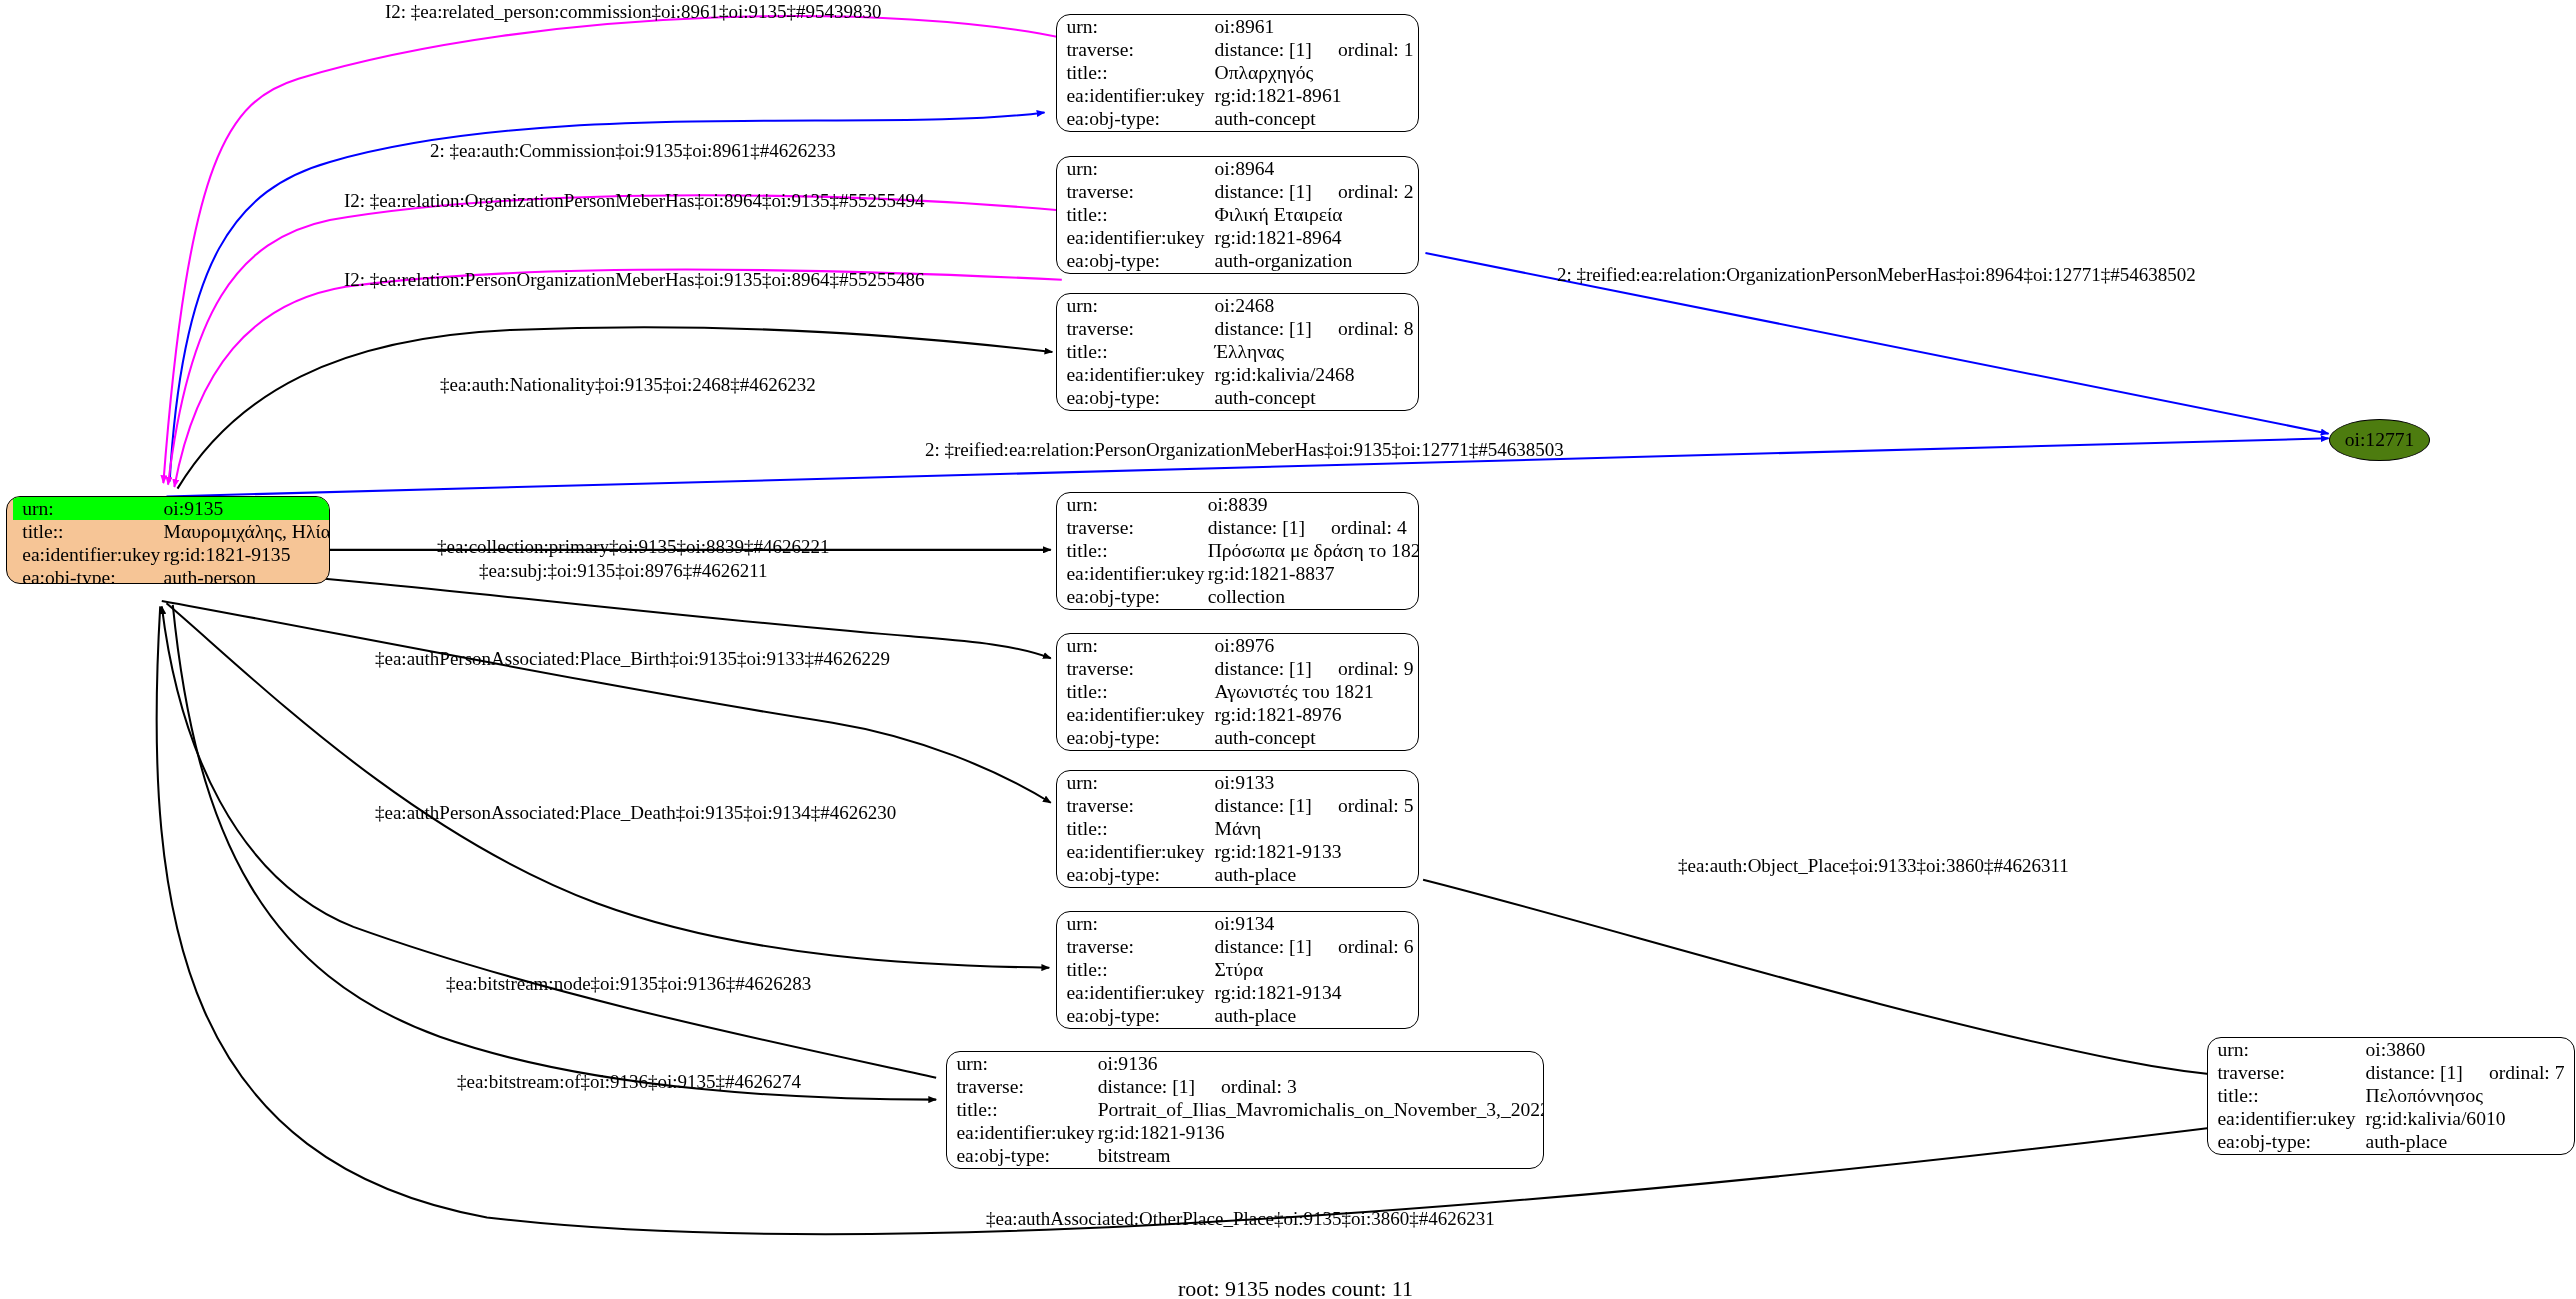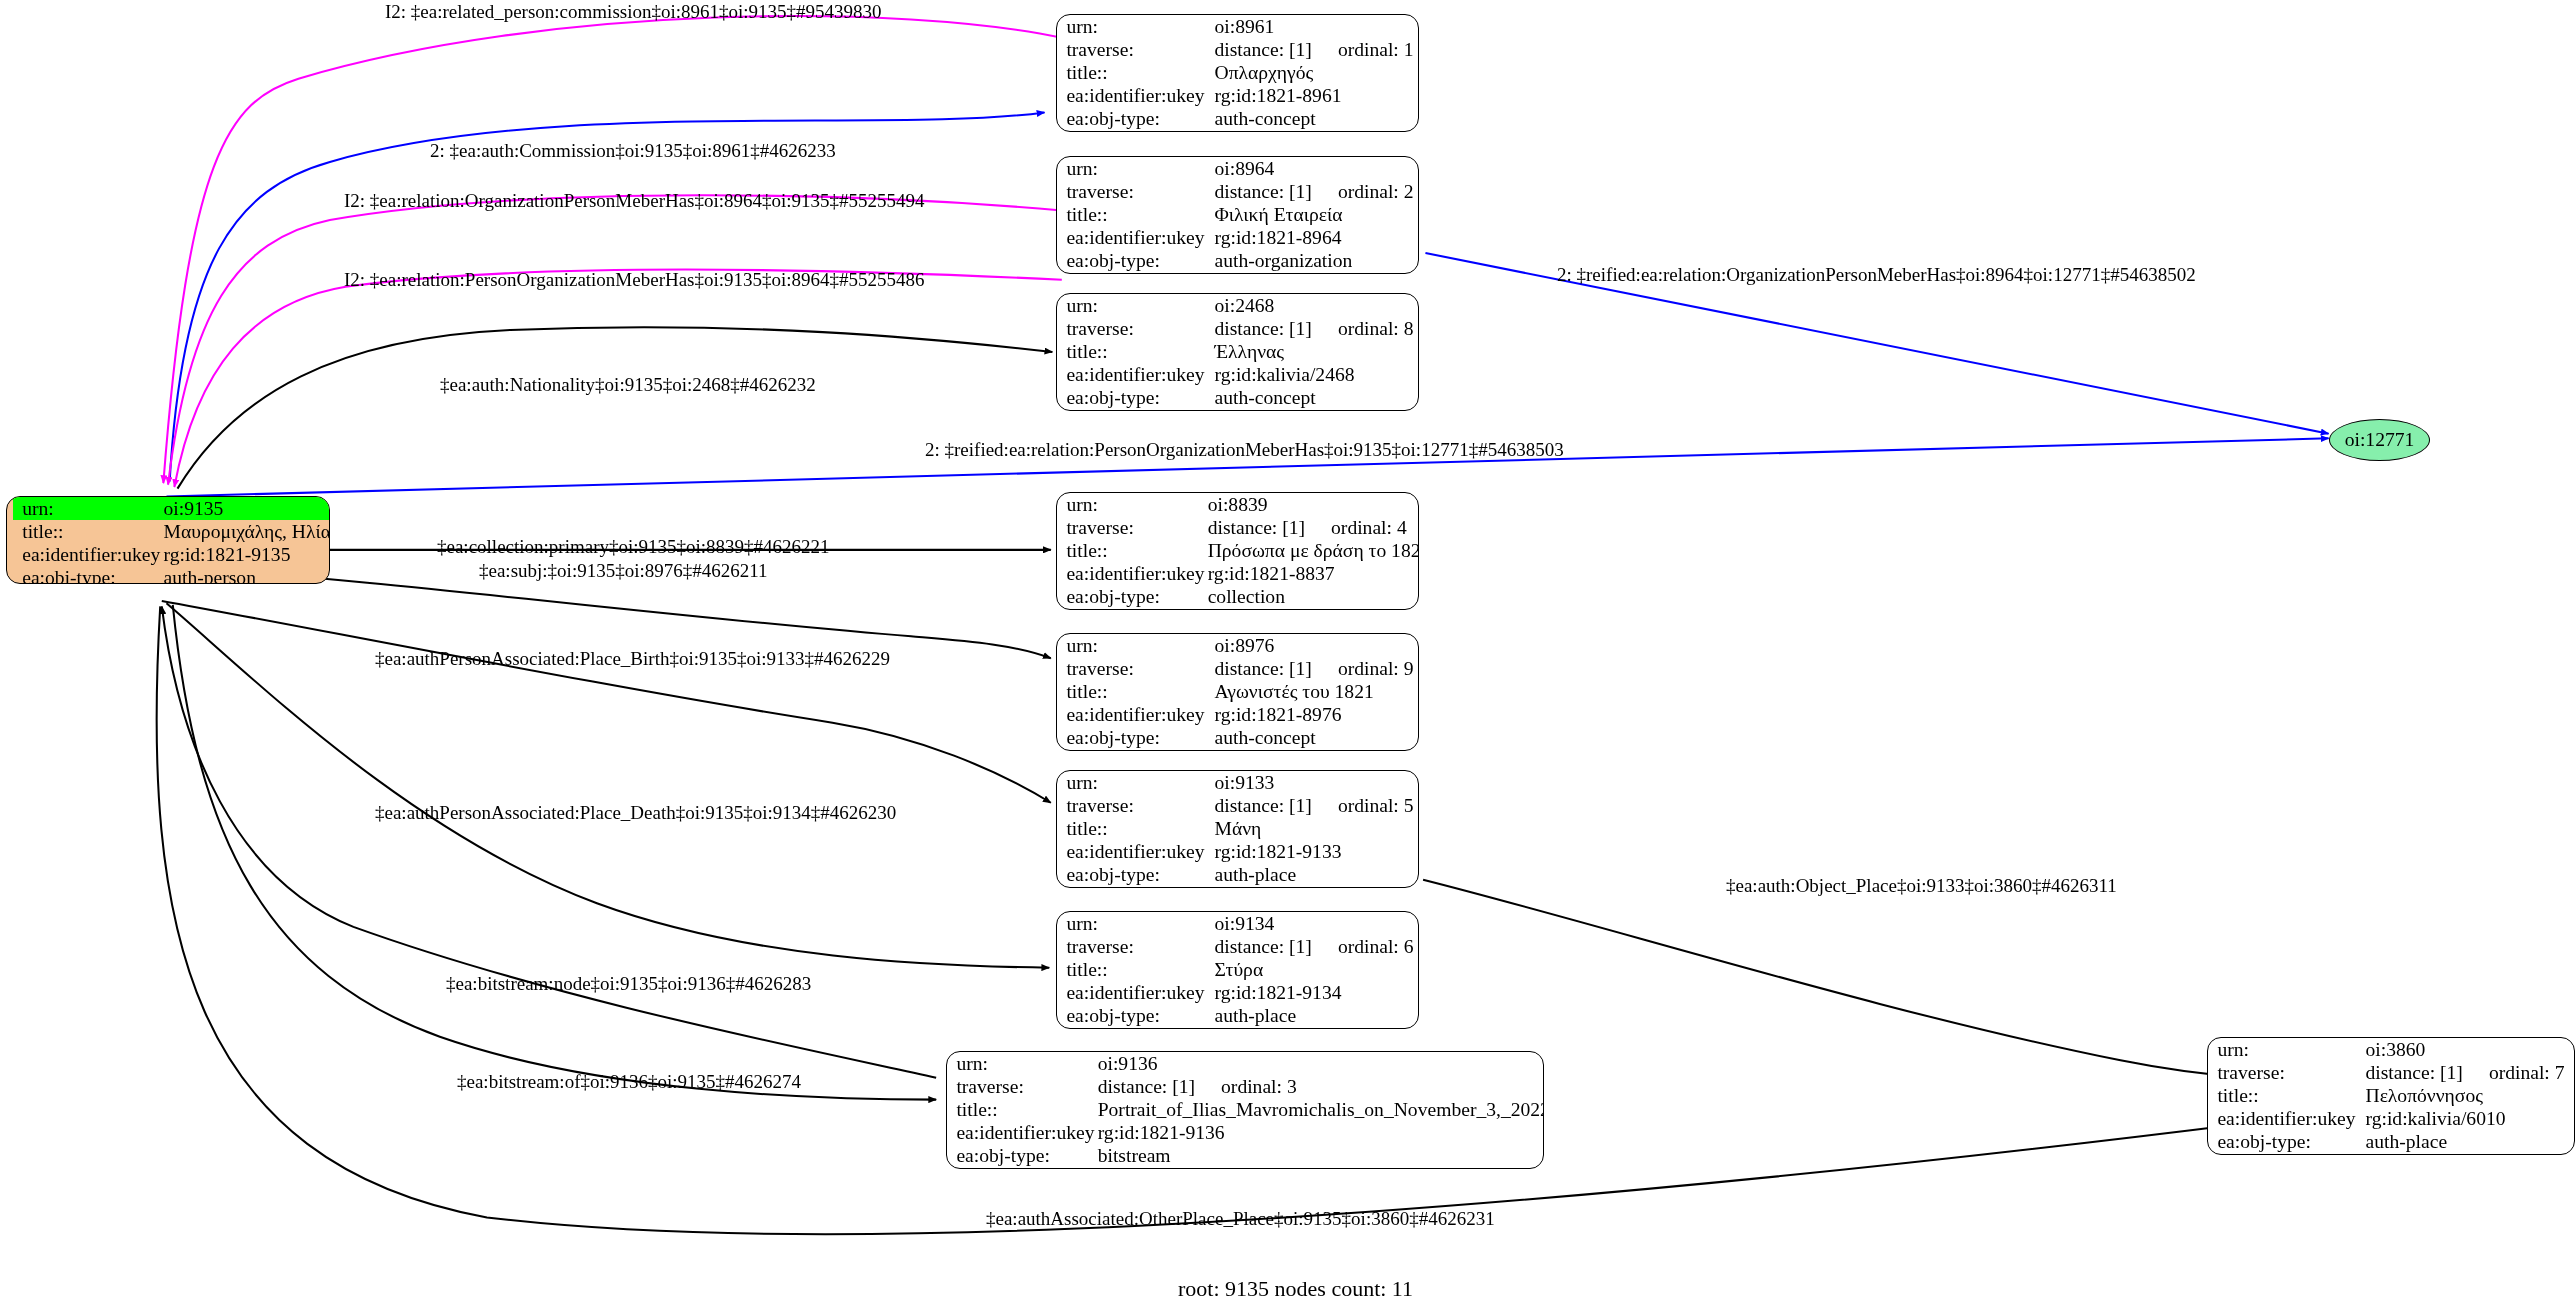--- a/index.html
+++ b/index.html
@@ -19,21 +19,21 @@
   .v .ord{display:inline-block;padding-left:26px;}
 
   
   .node.root{background:#f6c596;border-color:#000;}
   .node.root .k,.node.root .v{font-size:19.6px;}
   .node.root .row.hl .k,.node.root .row.hl .v{background:#00ff00;}
   .node.root .rows{width:calc(100% - 11px);margin:0 5.5px;}
 
   
   .ellipse-node{position:absolute;border:1.6px solid #000;border-radius:50%/50%;
-       background:#86efac;display:flex;align-items:center;justify-content:center;
+       background:#4d7c0f;display:flex;align-items:center;justify-content:center;
        font-size:19.6px;color:#000;box-sizing:border-box;}
 
   
   .elabel{position:absolute;font-size:19px;color:#000;white-space:nowrap;
           line-height:1;}
   .caption{position:absolute;font-size:22px;color:#000;white-space:nowrap;}
 </style>
 </head>
 <body>
 
@@ -332,21 +332,21 @@
       <div class="elabel" style="left: 430px; top: 141px;">2: ‡ea:auth:Commission‡oi:9135‡oi:8961‡#4626233</div>
       <div class="elabel" style="left: 344px; top: 191px;">I2: ‡ea:relation:OrganizationPersonMeberHas‡oi:8964‡oi:9135‡#55255494</div>
       <div class="elabel" style="left: 344px; top: 270px;">I2: ‡ea:relation:PersonOrganizationMeberHas‡oi:9135‡oi:8964‡#55255486</div>
       <div class="elabel" style="left: 440px; top: 336px; margin-top: 39px;">‡ea:auth:Nationality‡oi:9135‡oi:2468‡#4626232</div>
       <div class="elabel" style="left: 1557px; top: 265px;">2: ‡reified:ea:relation:OrganizationPersonMeberHas‡oi:8964‡oi:12771‡#54638502</div>
       <div class="elabel" style="left: 925px; top: 440px;">2: ‡reified:ea:relation:PersonOrganizationMeberHas‡oi:9135‡oi:12771‡#54638503</div>
       <div class="elabel" style="left: 437px; top: 537px;">‡ea:collection:primary‡oi:9135‡oi:8839‡#4626221</div>
       <div class="elabel" style="left: 479px; top: 561px;">‡ea:subj:‡oi:9135‡oi:8976‡#4626211</div>
       <div class="elabel" style="left: 375px; top: 649px;">‡ea:authPersonAssociated:Place_Birth‡oi:9135‡oi:9133‡#4626229</div>
       <div class="elabel" style="left: 375px; top: 803px;">‡ea:authPersonAssociated:Place_Death‡oi:9135‡oi:9134‡#4626230</div>
-      <div class="elabel" style="left: 1678px; top: 876px; margin-left: 48px;">‡ea:auth:Object_Place‡oi:9133‡oi:3860‡#4626311</div>
+      <div class="elabel" style="left: 1678px; top: 856px;">‡ea:auth:Object_Place‡oi:9133‡oi:3860‡#4626311</div>
       <div class="elabel" style="left: 446px; top: 974px;">‡ea:bitstream:node‡oi:9135‡oi:9136‡#4626283</div>
       <div class="elabel" style="left: 457px; top: 1072px;">‡ea:bitstream:of‡oi:9136‡oi:9135‡#4626274</div>
       <div class="elabel" style="left: 986px; top: 1209px;">‡ea:authAssociated:OtherPlace_Place‡oi:9135‡oi:3860‡#4626231</div>
     </div>
 
   <div class="caption" style="left:1178px;top:1276px;">root: 9135 nodes count: 11</div>
 
 </div>
 
 

